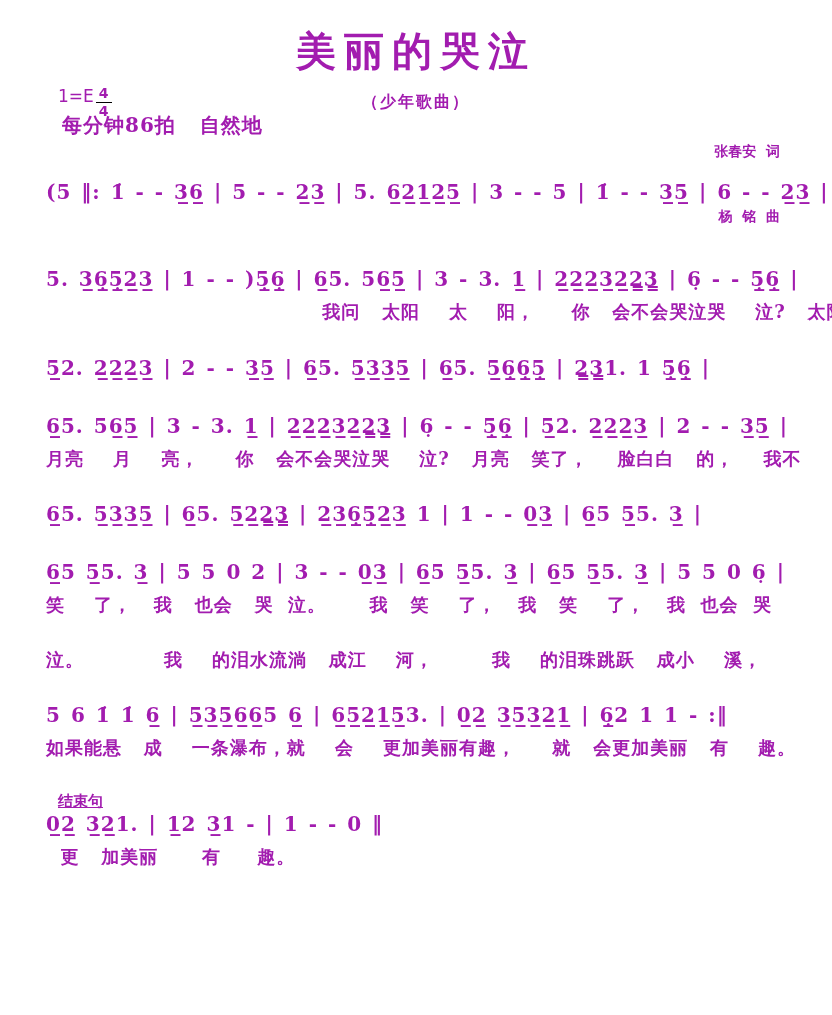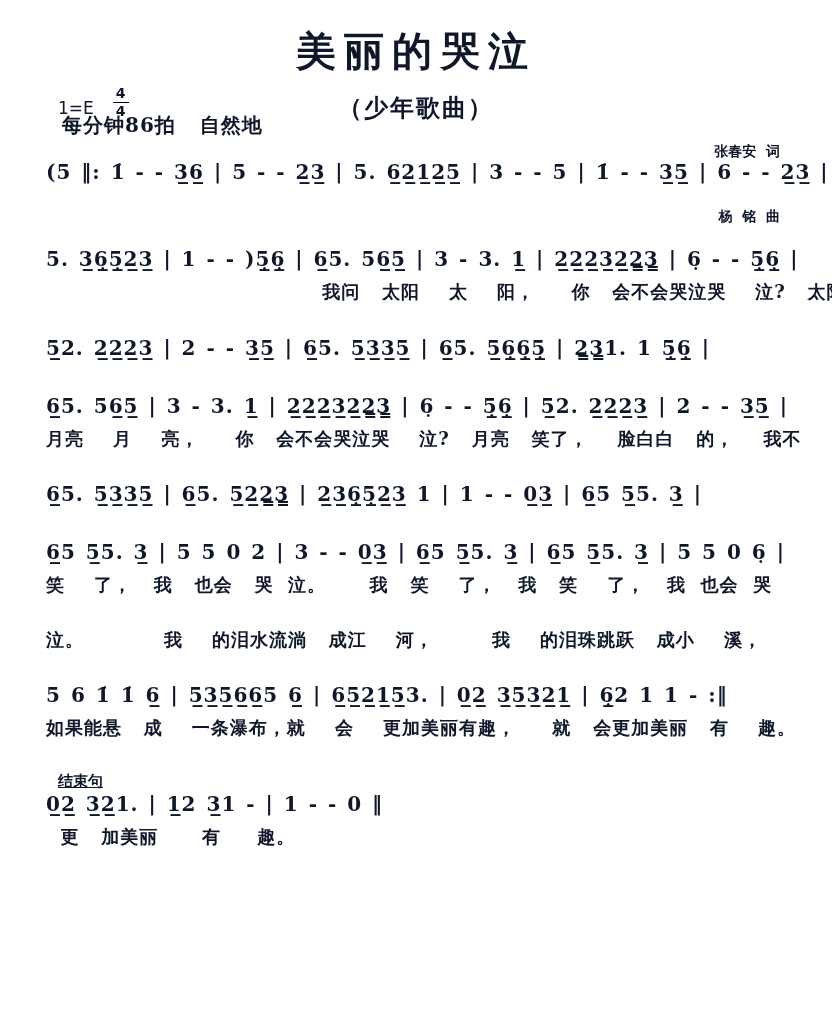--- a/index.html
+++ b/index.html
@@ -1,37 +1,37 @@
 <!DOCTYPE html>
 <html><head>
 <meta charset="utf-8">
 <style>
   html,body{margin:0;padding:0;background:#f2f2f2;}
   .page{
     position:relative;
     width:832px;height:1015px;
     margin:0 auto;
     background:#ffffff;
-    color:#0f172a;
+    color:#a21caf;
     font-family:"DejaVu Serif","Liberation Serif",serif;
     overflow:hidden;
   }
   .title{
     position:absolute;top:24px;left:0;right:0;
     text-align:center;
     font-size:40px;font-weight:bold;letter-spacing:8px;
   }
   .subtitle{
     position:absolute;top:92px;left:0;right:0;
     text-align:center;
-    font-size:24px;font-weight:bold;letter-spacing:2px;
+    font-size:16px;font-weight:bold;letter-spacing:2px;
   }
   .keybox{
     position:absolute;top:86px;left:58px;
-    display:flex;align-items:flex-end;gap:19px;
+    display:flex;align-items:flex-start;gap:2px;
     font-family:"DejaVu Sans","Liberation Sans",sans-serif;
     font-size:17px;
   }
   .frac{
     display:inline-flex;flex-direction:column;align-items:center;
     font-size:14px;font-weight:bold;line-height:1.05;
     font-family:"DejaVu Sans","Liberation Sans",sans-serif;
   }
   .frac .top{border-bottom:1.5px solid #000;padding:0 3px 1px;}
   .frac .bot{padding:1px 3px 0;}
@@ -39,21 +39,21 @@
     position:absolute;top:112px;left:62px;
     font-size:20px;font-weight:bold;letter-spacing:1px;
     white-space:pre;
   }
   .credits{
     position:absolute;top:98px;right:52px;
     text-align:right;font-size:14px;font-weight:bold;line-height:1.55;
     white-space:pre;
   }
   .score{
-    position:absolute;top:160px;left:46px;right:26px;
+    position:absolute;top:180px;left:46px;right:26px;
   }
   .system{margin-bottom:33px;}
   .system.no-lyrics{margin-bottom:62px;}
   .notes{
     font-size:20px;font-weight:bold;
     letter-spacing:1px;word-spacing:2px;
     white-space:pre;line-height:1.25;
   }
   .lyrics{
     font-size:18px;font-weight:bold;

